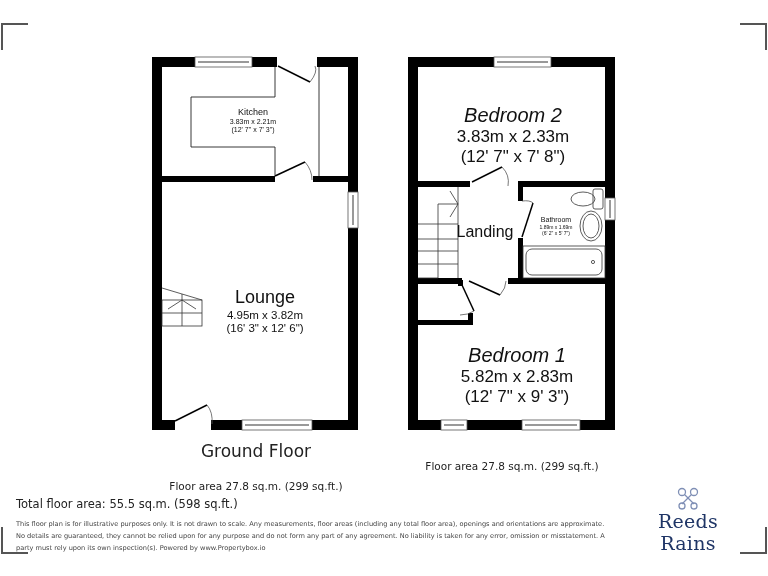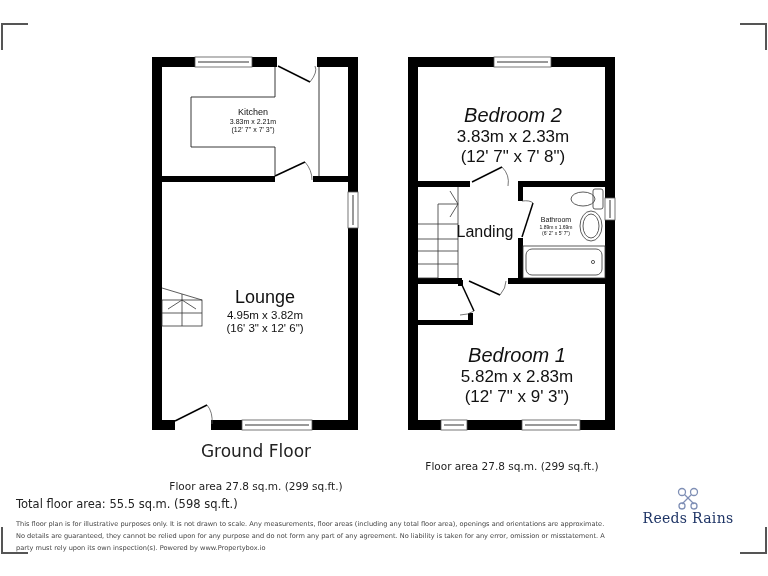--- a/index.html
+++ b/index.html
@@ -20,21 +20,21 @@
   .sm .name { font-size: 9px; }
   .sm .dim { font-size: 7px; }
   .xs .name { font-size: 7px; }
   .xs .dim { font-size: 5px; }
   .floor-caption { position: absolute; text-align: center; transform: translateX(-50%); white-space: nowrap; }
   .floor-caption .title { display: block; font-size: 17px; color: #222; }
   .floor-caption .area { display: block; font-size: 10.5px; color: #222; margin-top: 19px; }
   .total { position: absolute; left: 16px; top: 497px; font-size: 11.5px; color: #222; }
   .disclaimer { position: absolute; left: 16px; top: 518px; width: 590px; font-size: 6.6px; line-height: 12px; color: #444; }
   .logo { position: absolute; left: 628px; top: 488px; width: 120px; text-align: center; }
-  .logo .brand { font-family: "DejaVu Serif", serif; font-size: 14px; color: #1f3566; display: block; margin-top: 2px; letter-spacing: 0.3px; }
+  .logo .brand { font-family: "DejaVu Serif", serif; font-size: 19px; color: #1f3566; display: block; margin-top: 2px; letter-spacing: 0.3px; }
 </style>
 </head>
 <body>
 
 <div class="corner tl"></div>
 <div class="corner tr"></div>
 <div class="corner bl"></div>
 <div class="corner br"></div>
 
 <svg class="plan" width="768" height="576" viewBox="0 0 768 576">

